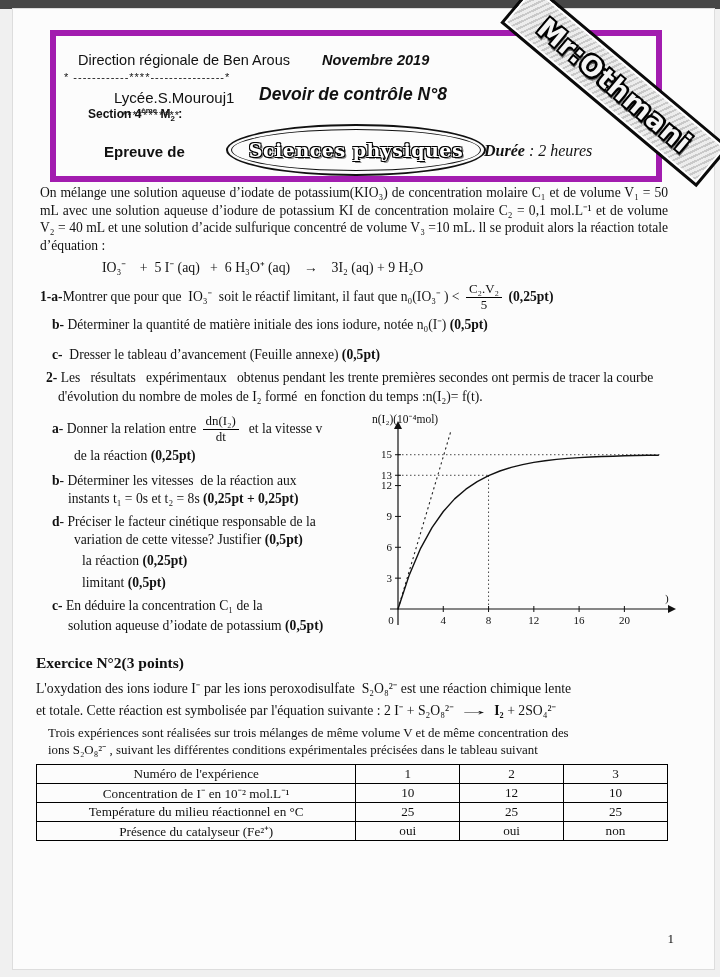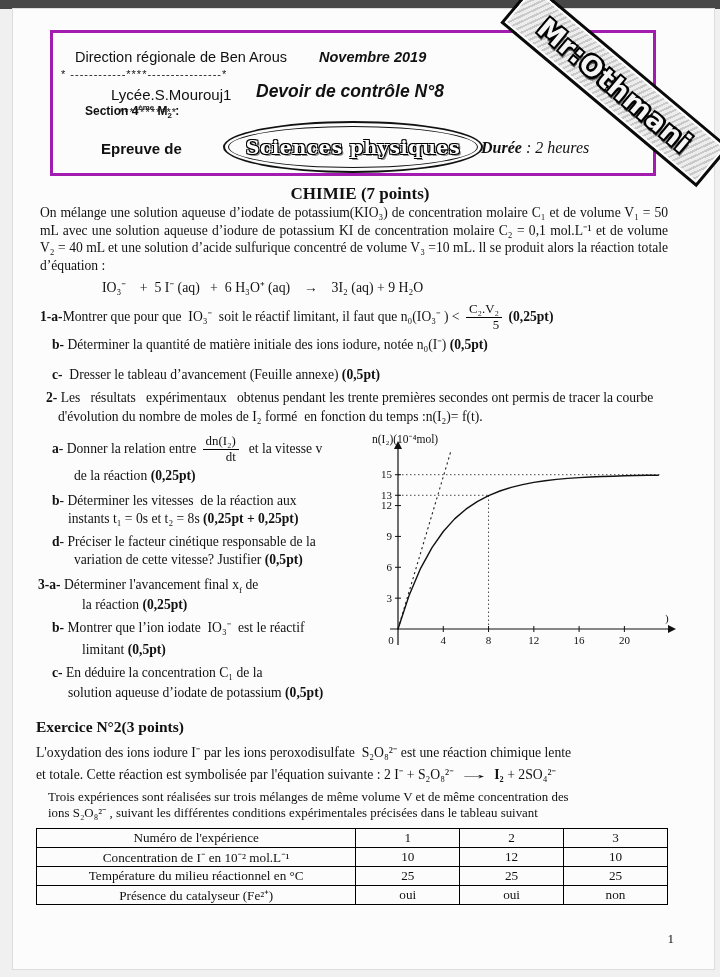--- a/index.html
+++ b/index.html
@@ -2,21 +2,21 @@
 <html><head>
 <meta charset="utf-8">
 <style>
   html,body{margin:0;padding:0;}
   body{background:#9e9e9e;font-family:"Liberation Serif",serif;color:#111;}
   .page-wrap{position:relative;width:720px;height:977px;margin:0 auto;background:#f0f0f0;overflow:hidden;}
   .scan-top{position:absolute;left:0;top:0;width:720px;height:9px;background:#474747;}
   .paper{position:absolute;left:13px;top:9px;right:6px;bottom:8px;background:#fcfcfc;box-shadow:0 0 0 1px #ddd;}
 
   
-  .header-box{position:absolute;left:50px;top:30px;width:600px;height:140px;border:3px solid #a21caf;z-index:2;}
+  .header-box{position:absolute;left:50px;top:30px;width:600px;height:140px;border:6px solid #a21caf;z-index:2;}
   .hb{position:absolute;font-family:"Liberation Sans",sans-serif;white-space:nowrap;}
   .hb-org{left:22px;top:16px;font-size:14.5px;}
   .hb-date{left:266px;top:16px;font-size:14.5px;font-weight:bold;font-style:italic;}
   .hb-stars1{left:8px;top:35px;font-size:11px;letter-spacing:1px;}
   .hb-school{left:58px;top:53px;font-size:15px;}
   .hb-exam{left:203px;top:48px;font-size:17.5px;font-weight:bold;font-style:italic;}
   .hb-stars2{left:66px;top:73px;font-size:11px;letter-spacing:1px;}
   .hb-section{left:32px;top:71px;font-size:12px;}
   .hb-epreuve{left:48px;top:107px;font-size:15px;font-weight:bold;}
   .hb-oval{left:170px;top:88px;width:256px;height:48px;border:2px solid #111;border-radius:50%;
@@ -48,21 +48,21 @@
   .two-col{display:flex;margin-top:9px;}
   .questions{width:330px;margin-left:38px;flex:none;}
   .chartbox{position:relative;width:330px;flex:none;margin-left:2px;margin-top:-2px;}
   .m14{margin-left:14px}.m30{margin-left:30px}.m36{margin-left:36px}.m44{margin-left:44px}
   .mt2{margin-top:2px}.mt4{margin-top:4px}.mt6{margin-top:6px}
 
   .b{font-weight:bold}.i{font-style:italic}
   .sup{vertical-align:super;font-size:.66em;line-height:0;}
   .sub{vertical-align:sub;font-size:.66em;line-height:0;}
   .longarrow{display:inline-block;transform:scaleX(2.4);margin:0 10px;font-weight:bold;}
-  .frac{display:inline-block;vertical-align:middle;text-align:right;line-height:1.12;margin:0 3px;position:relative;top:-1px;}
+  .frac{display:inline-block;vertical-align:middle;text-align:center;line-height:1.12;margin:0 3px;position:relative;top:-1px;}
   .frac .num{display:block;padding:0 3px;font-size:.95em;}
   .frac .den{display:block;border-top:1px solid #000;padding:0 3px;font-size:.95em;}
 
   .ex2{margin:15px 52px 0 36px;}
   .ex2-title{font-weight:bold;font-size:15.5px;}
   .p1{font-size:13.7px;margin-top:7px;line-height:19px;white-space:pre-wrap;}
   .p2{font-size:13.7px;margin-top:3px;line-height:19px;white-space:pre-wrap;}
   .p3{font-size:12.9px;margin:5px 0 0 12px;line-height:16.5px;}
   .p4{font-size:12.9px;margin:0 0 0 12px;line-height:16.5px;}
   .exp-table{border-collapse:collapse;margin-top:6px;}
@@ -96,41 +96,38 @@
       <span class="hb-subject">Sciences physiques</span>
     </div>
     <div class="hb hb-duree"><span class="b i">Durée</span><span class="i"> : 2 heures</span></div>
   </div>
 
   <div class="ribbon">
     <span class="ribbon-text">Mr:Othmani</span>
   </div>
 
   <div class="doc">
-    <div class="main-title">CHIMIE (7 points)</div>
 
     <p class="intro" style="margin-top:0">On mélange une solution aqueuse d’iodate de potassium(KIO₃)  de concentration molaire C₁ et de volume V₁ = 50 mL  avec une solution aqueuse d’iodure de potassium KI de  concentration molaire C₂ = 0,1 mol.L⁻¹ et de volume V₂ = 40 mL et une solution  d’acide sulfurique concentré de volume V₃ =10 mL. ll se produit alors la réaction totale d’équation :</p>
     <div class="eq">IO₃⁻    +  5 I⁻ (aq)   +  6 H₃O⁺ (aq)    →    3I₂ (aq) + 9 H₂O</div>
 
     <div class="line q1a"><span class="b">1-a-</span><span>Montrer que pour que  IO₃⁻  soit le réactif limitant, il faut que n₀(IO₃⁻ ) &lt; </span><span class="frac"><span class="num">C₂.V₂</span><span class="den">5</span></span><span> </span><span class="b">(0,25pt)</span></div>
     <div class="line q1b"><span class="b">b-</span><span> Déterminer la quantité de matière initiale des ions iodure, notée n₀(I⁻) </span><span class="b">(0,5pt)</span></div>
     <div class="line q1c"><span class="b">c-</span><span>  Dresser le tableau d’avancement (Feuille annexe) </span><span class="b">(0,5pt)</span></div>
     <div class="line q2"><span class="b">2-</span><span> Les   résultats   expérimentaux   obtenus pendant les trente premières secondes ont permis de tracer la courbe d'évolution du nombre de moles de I₂ formé  en fonction du temps :n(I₂)= f(t).</span></div>
 
     <div class="two-col">
       <div class="questions">
         <div class="line m14"><span class="b">a</span><span>- Donner la relation entre </span><span class="frac"><span class="num">dn(I₂)</span><span class="den">dt</span></span><span>  et la vitesse v</span></div>
         <div class="line m36 mt2"><span>de la réaction </span><span class="b">(0,25pt)</span></div>
         <div class="line m14 mt6"><span class="b">b</span><span>- Déterminer les vitesses  de la réaction aux</span></div>
         <div class="line m30"><span>instants t₁ = 0s et t₂ = 8s </span><span class="b">(0,25pt + 0,25pt)</span></div>
         <div class="line m14 mt4"><span class="b">d</span><span>- Préciser le facteur cinétique responsable de la</span></div>
         <div class="line m36"><span>variation de cette vitesse? Justifier </span><span class="b">(0,5pt)</span></div>
-        <div class="line mt6"><span class="b">3-a-</span><span> Déterminer l'avancement final x</span><span class="sub">f</span><span> de</span></div>
         <div class="line m44 mt2"><span>la réaction </span><span class="b">(0,25pt)</span></div>
-        <div class="line m14 mt4"><span class="b">b-</span><span> Montrer que l’ion iodate  IO₃⁻  est le réactif</span></div>
         <div class="line m44 mt4"><span>limitant </span><span class="b">(0,5pt)</span></div>
         <div class="line m14 mt4"><span class="b">c-</span><span> En déduire la concentration C₁ de la</span></div>
         <div class="line m30 mt2"><span>solution aqueuse d’iodate de potassium </span><span class="b">(0,5pt)</span></div>
       </div>
       <div class="chartbox">
         <svg width="312" height="222" viewBox="0 0 312 222">
             <text x="2" y="10" class="ct">n(I₂)(10⁻⁴mol)</text>
             <line x1="28" y1="41.714285714285694" x2="292" y2="41.714285714285694" stroke="#333" stroke-width="0.9" stroke-dasharray="1.5 2.5"></line>
             <line x1="28" y1="62.28571428571428" x2="118.55319148936171" y2="62.28571428571428" stroke="#333" stroke-width="0.9" stroke-dasharray="1.5 2.5"></line>
             <line x1="118.55319148936171" y1="196" x2="118.55319148936171" y2="62.28571428571428" stroke="#333" stroke-width="0.9" stroke-dasharray="1.5 2.5"></line>

